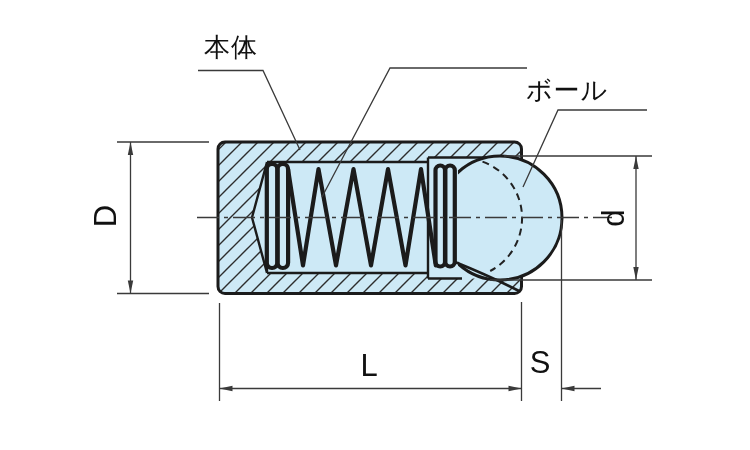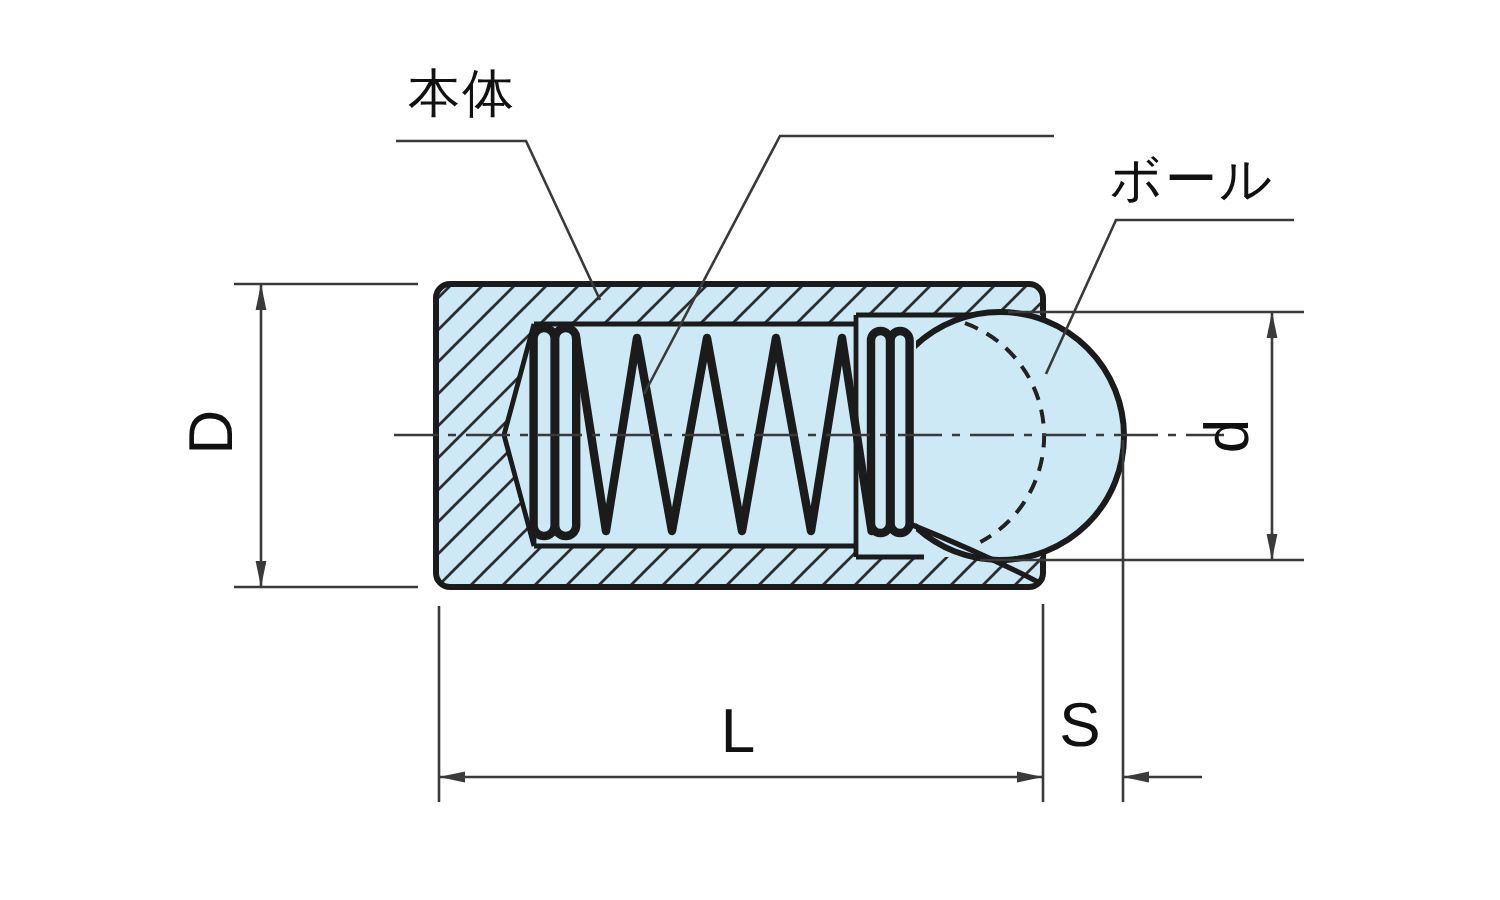--- a/index.html
+++ b/index.html
@@ -89,19 +89,19 @@
       <polygon class="arrow" points="521.5,388.5 508.5,385.8 508.5,391.2"></polygon>
     </g>
 
     <g>
       <path class="thin" d="M561.5,220 V401 M561.5,388.5 H601"></path>
       <polygon class="arrow" points="561.5,388.5 574.5,385.8 574.5,391.2"></polygon>
     </g>
   </svg>
 
   <div class="label" style="left:231px;top:47px">本体</div>
-  <div class="label" style="left:596px;top:90px">ボール</div>
+  <div class="label" style="left:567px;top:90px">ボール</div>
 
   <div class="dimletter rot" style="left:106px;top:216px">D</div>
   <div class="dimletter rot" style="left:614px;top:218px">d</div>
   <div class="dimletter" style="left:369px;top:366px">L</div>
   <div class="dimletter" style="left:540px;top:363px">S</div>
 </div>
 
 </body></html>

